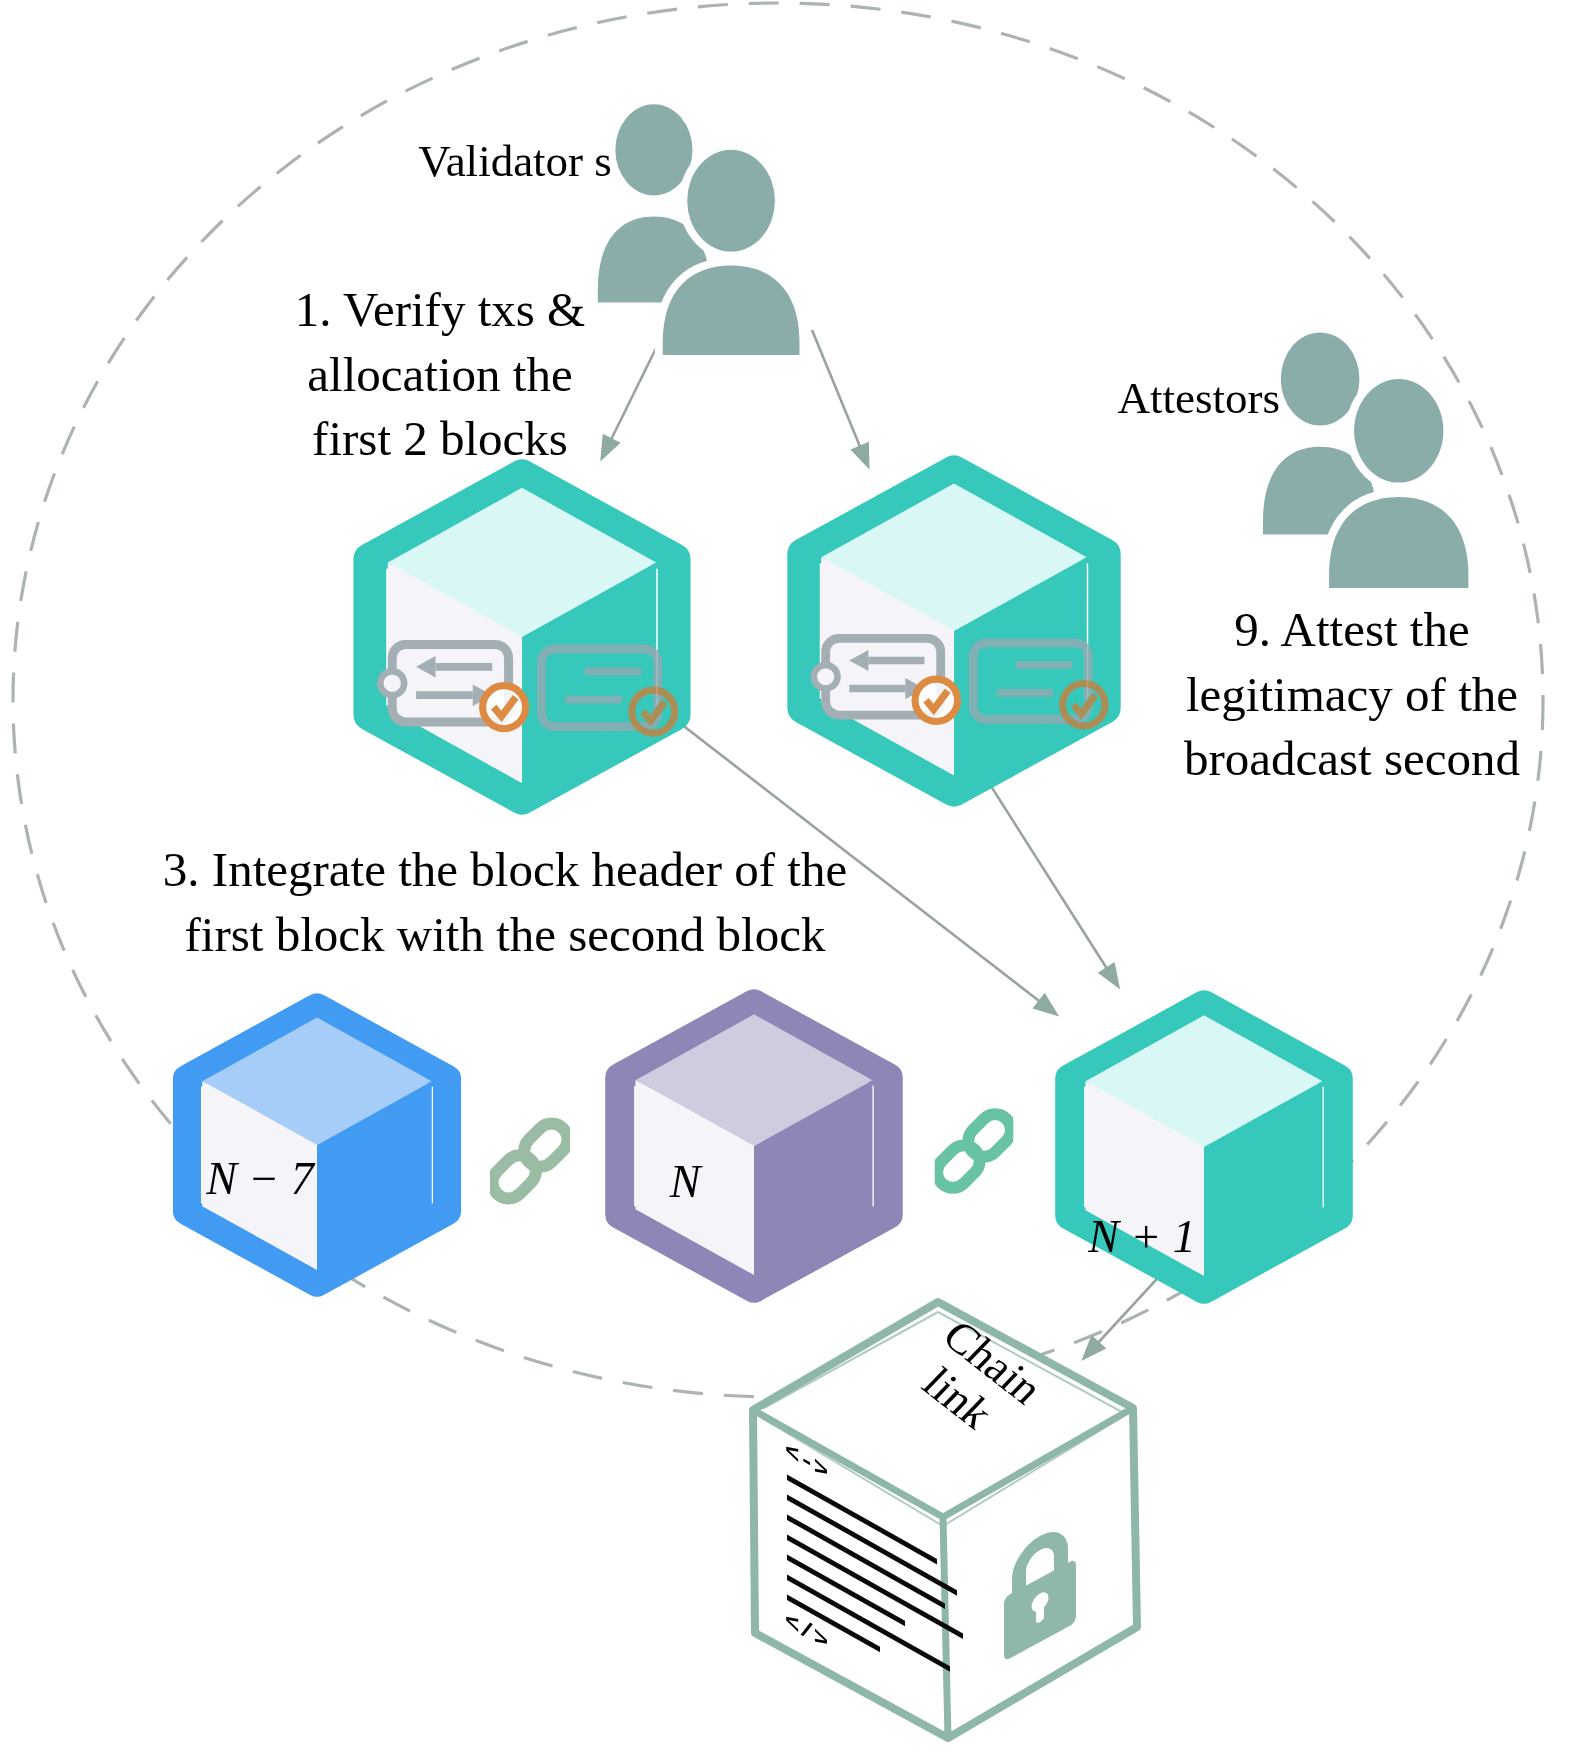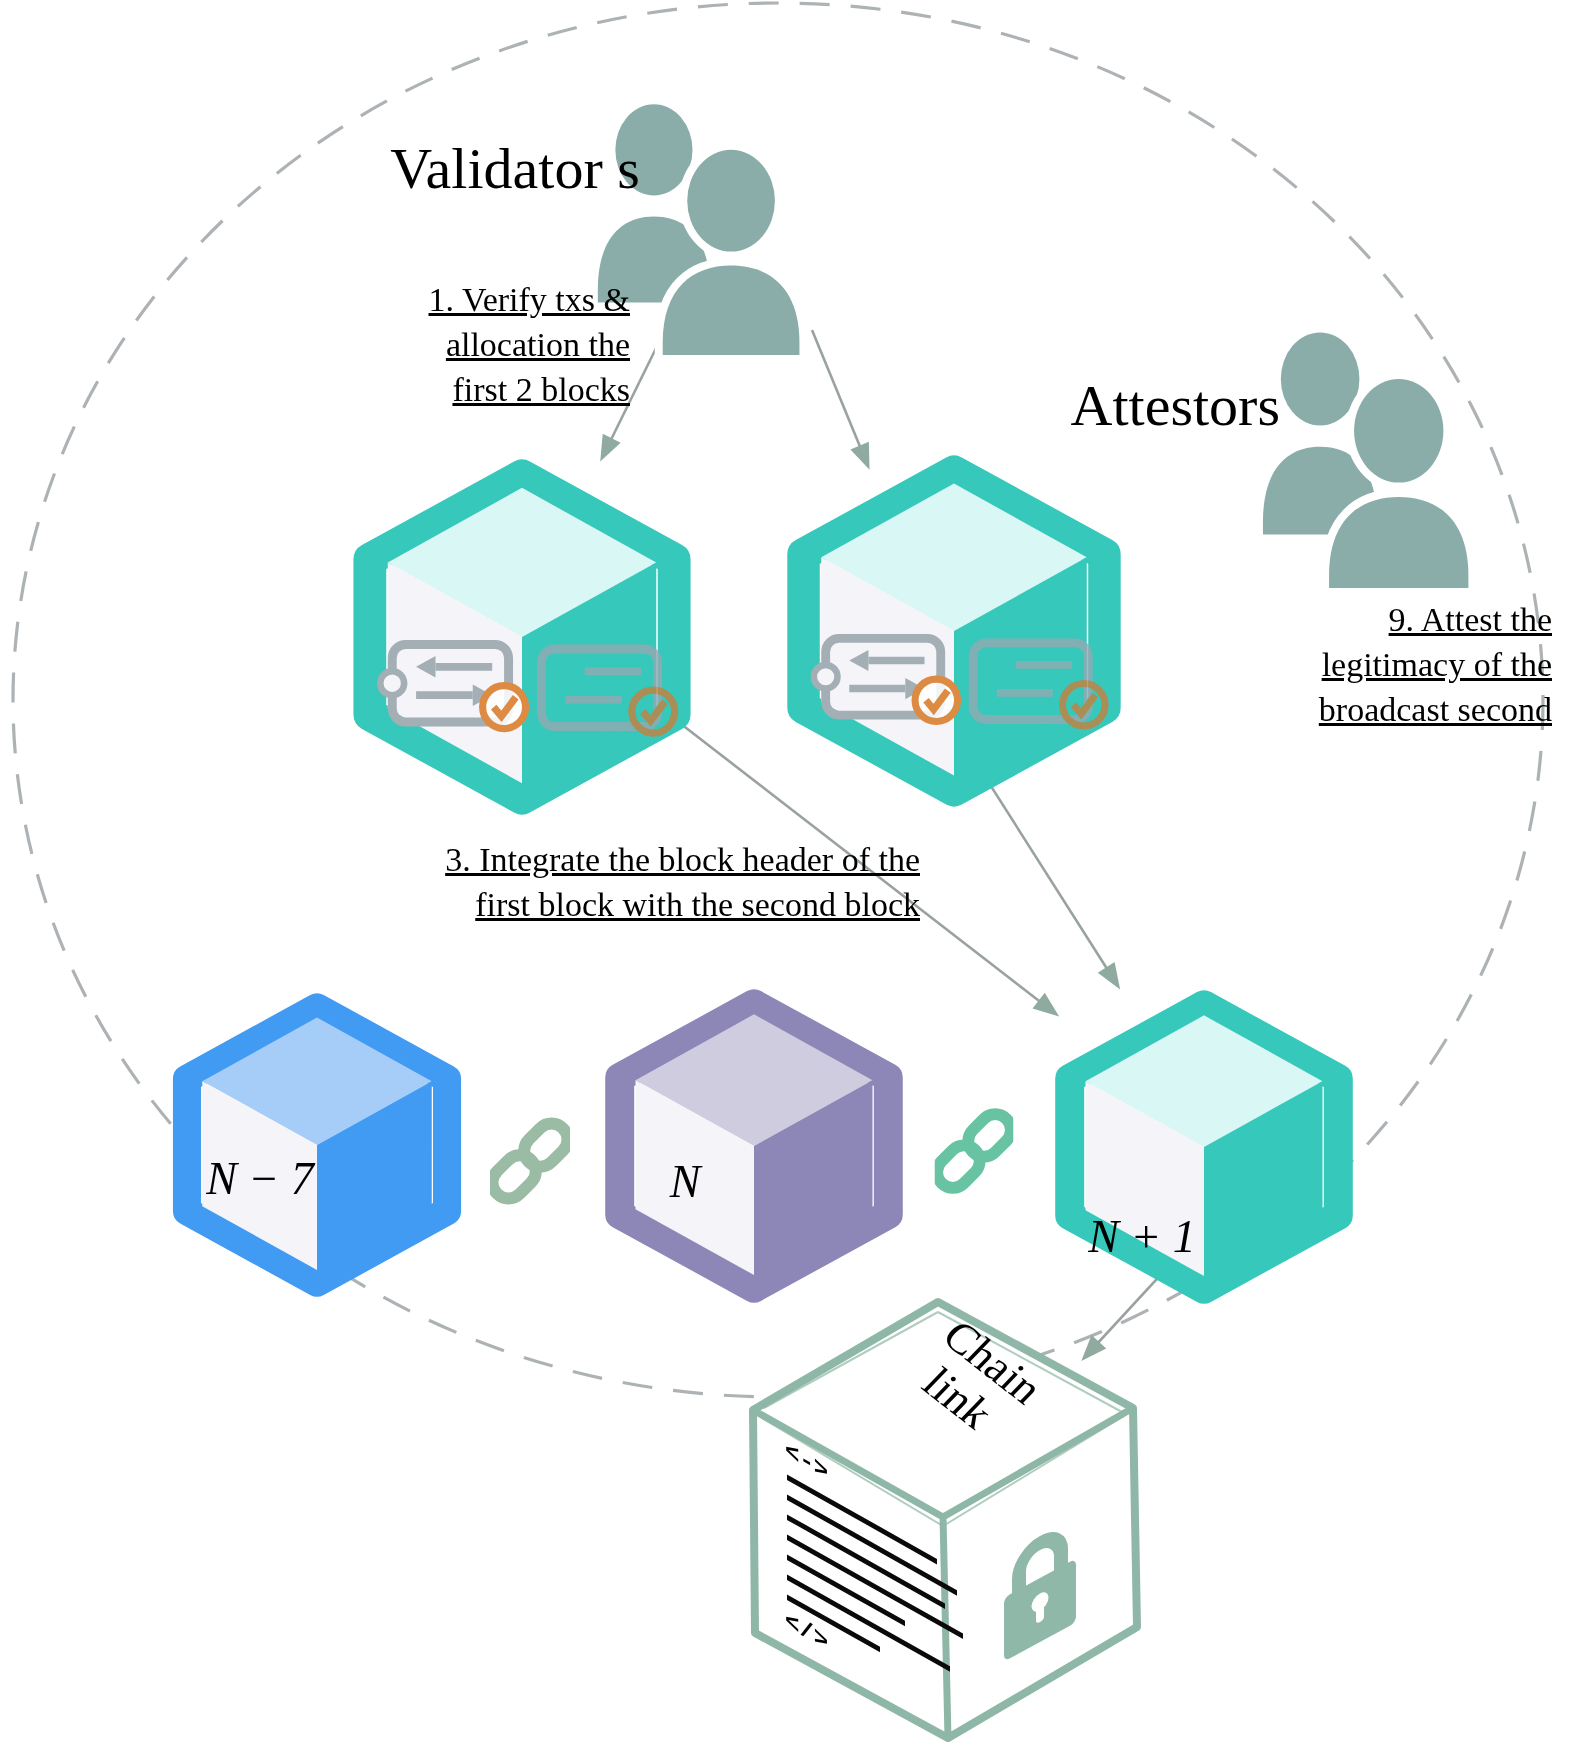--- a/index.html
+++ b/index.html
@@ -2,22 +2,22 @@
 <html><head>
 <meta charset="utf-8">
 <style>
   html,body{margin:0;padding:0;background:#ffffff;}
   #canvas{position:relative;width:1575px;height:1752px;background:#ffffff;overflow:hidden;
           font-family:"Liberation Serif","DejaVu Serif",serif;color:#000;}
   .abs{position:absolute;}
   .overlay{left:0;top:0;z-index:1;}
   .layer2{z-index:2;}
   .layer3{z-index:3;}
-  .step{text-align:right;font-size:34px;line-height:1.32;white-space:nowrap;text-decoration:underline;}
-  .actor-label{font-size:58px;white-space:nowrap;}
+  .step{text-align:center;font-size:49px;line-height:1.32;white-space:nowrap;}
+  .actor-label{font-size:45px;white-space:nowrap;}
   .block-label{font-style:italic;font-size:46px;text-align:center;white-space:nowrap;}
   .chain-top-label{font-size:45px;line-height:1.12;text-align:center;
                    transform:rotate(38deg) skewX(-6deg);transform-origin:50% 50%;}
   svg{display:block;}
 </style>
 </head>
 <body>
 
 <div id="canvas">
 

